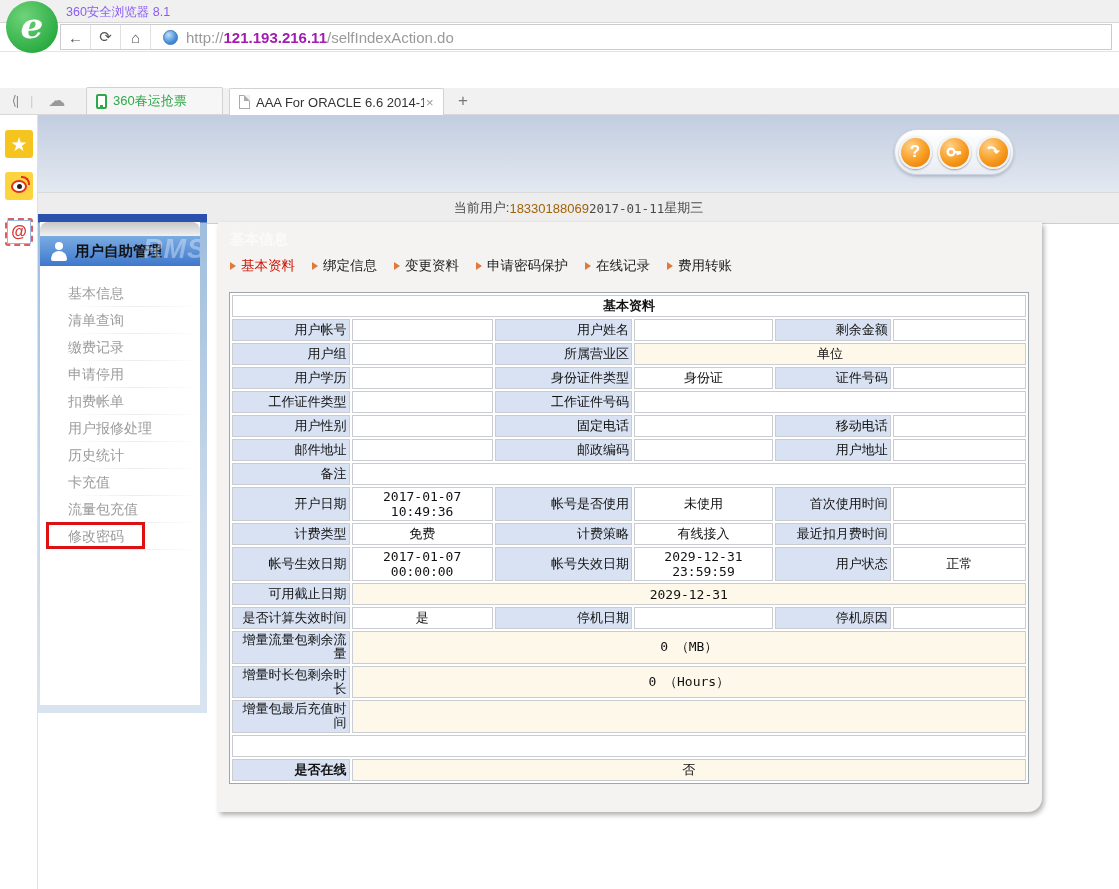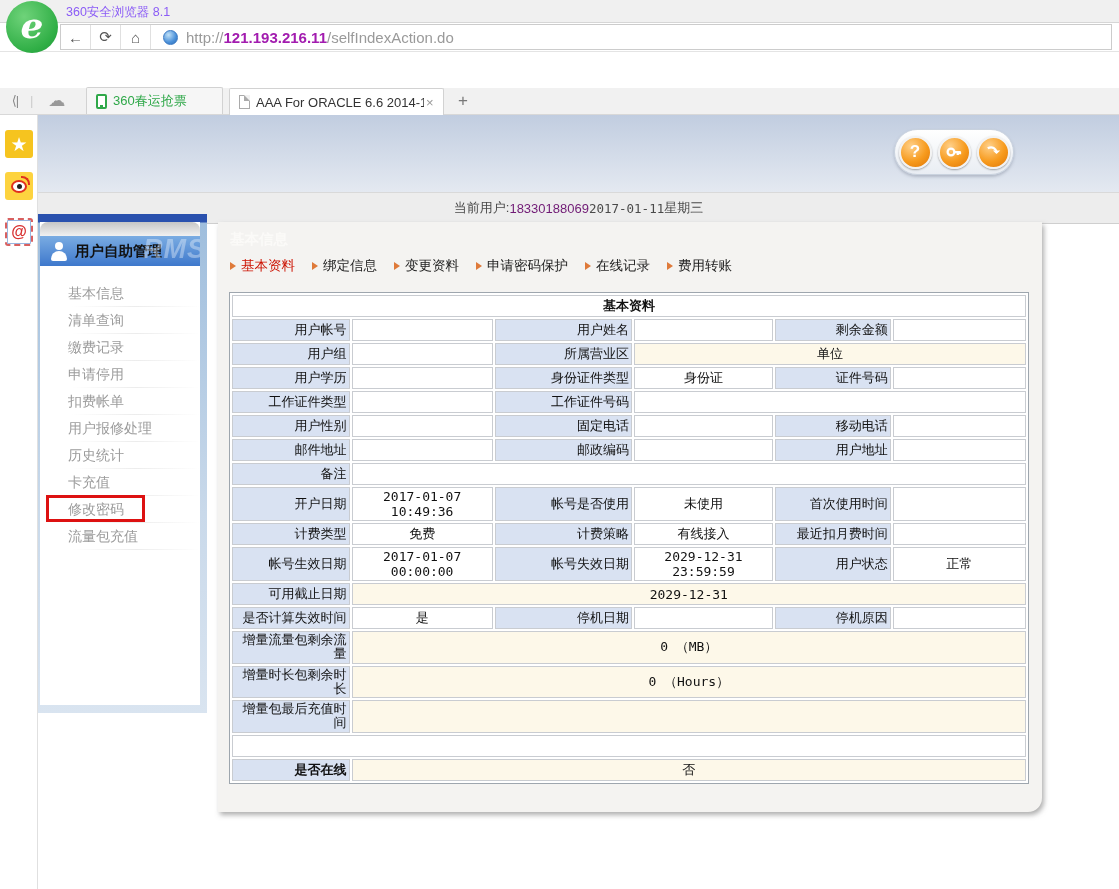--- a/index.html
+++ b/index.html
@@ -77,21 +77,21 @@
     box-shadow:0 2px 3px rgba(100,110,130,.35); display:flex; align-items:center;
     justify-content:center; gap:6px; }
   .orb { width:33px; height:33px; border-radius:50%; border:2px solid #f2f2f2;
     background:radial-gradient(circle at 35% 28%, #ffd089, #f79b1e 55%, #df7505);
     box-shadow:0 1px 2px rgba(0,0,0,.35); color:#fff; display:flex; align-items:center;
     justify-content:center; font-weight:bold; font-size:17px; cursor:pointer; }
 
   .userbar { position:absolute; left:0; top:77px; width:1081px; height:32px; background:#ededed;
     border-top:1px solid #d9d9d9; border-bottom:1px solid #cfcfcf; display:flex;
     align-items:center; justify-content:center; font-size:13px; color:#4a4a4a; }
-  .userbar .acct { color:#701a75; }
+  .userbar .acct { color:#a16207; }
   .userbar .mono { font-family:"DejaVu Sans Mono",monospace; font-size:12.5px; }
 
   
   .sidebar { position:absolute; left:0; top:99px; width:169px; height:499px;
     background:linear-gradient(180deg,#2a51ae 0px,#2a51ae 8px,#9fbedd 9px,#c9d9ea 60%,#d9e4f0 100%); }
   .sb-panel { position:absolute; left:2px; top:8px; right:7px; bottom:8px; background:#fff; }
   .sb-roundtop { height:14px; border-radius:8px 8px 0 0;
     background:linear-gradient(#c6c6c6,#f1f1f1); }
   .sb-header { height:30px; background:linear-gradient(#7aace2,#3e78cc); position:relative;
     display:flex; align-items:center; overflow:hidden; }
@@ -214,22 +214,22 @@
       </div>
       <div class="sb-menu">
           <div class="sb-item"><span>基本信息</span></div>
           <div class="sb-item"><span>清单查询</span></div>
           <div class="sb-item"><span>缴费记录</span></div>
           <div class="sb-item"><span>申请停用</span></div>
           <div class="sb-item"><span>扣费帐单</span></div>
           <div class="sb-item"><span>用户报修处理</span></div>
           <div class="sb-item"><span>历史统计</span></div>
           <div class="sb-item"><span>卡充值</span></div>
+          <div class="sb-item"><span>流量包充值</span></div>
           <div class="sb-item"><span>修改密码</span><i class="redbox"></i></div>
-          <div class="sb-item"><span>流量包充值</span></div>
         </div>
     </div>
   </div>
 
   <div class="content">
     <div class="panel-title">基本信息</div>
     <div class="navrow">
         <div class="nav-item active">
           <span class="tri"></span>
           <span>基本资料</span>

